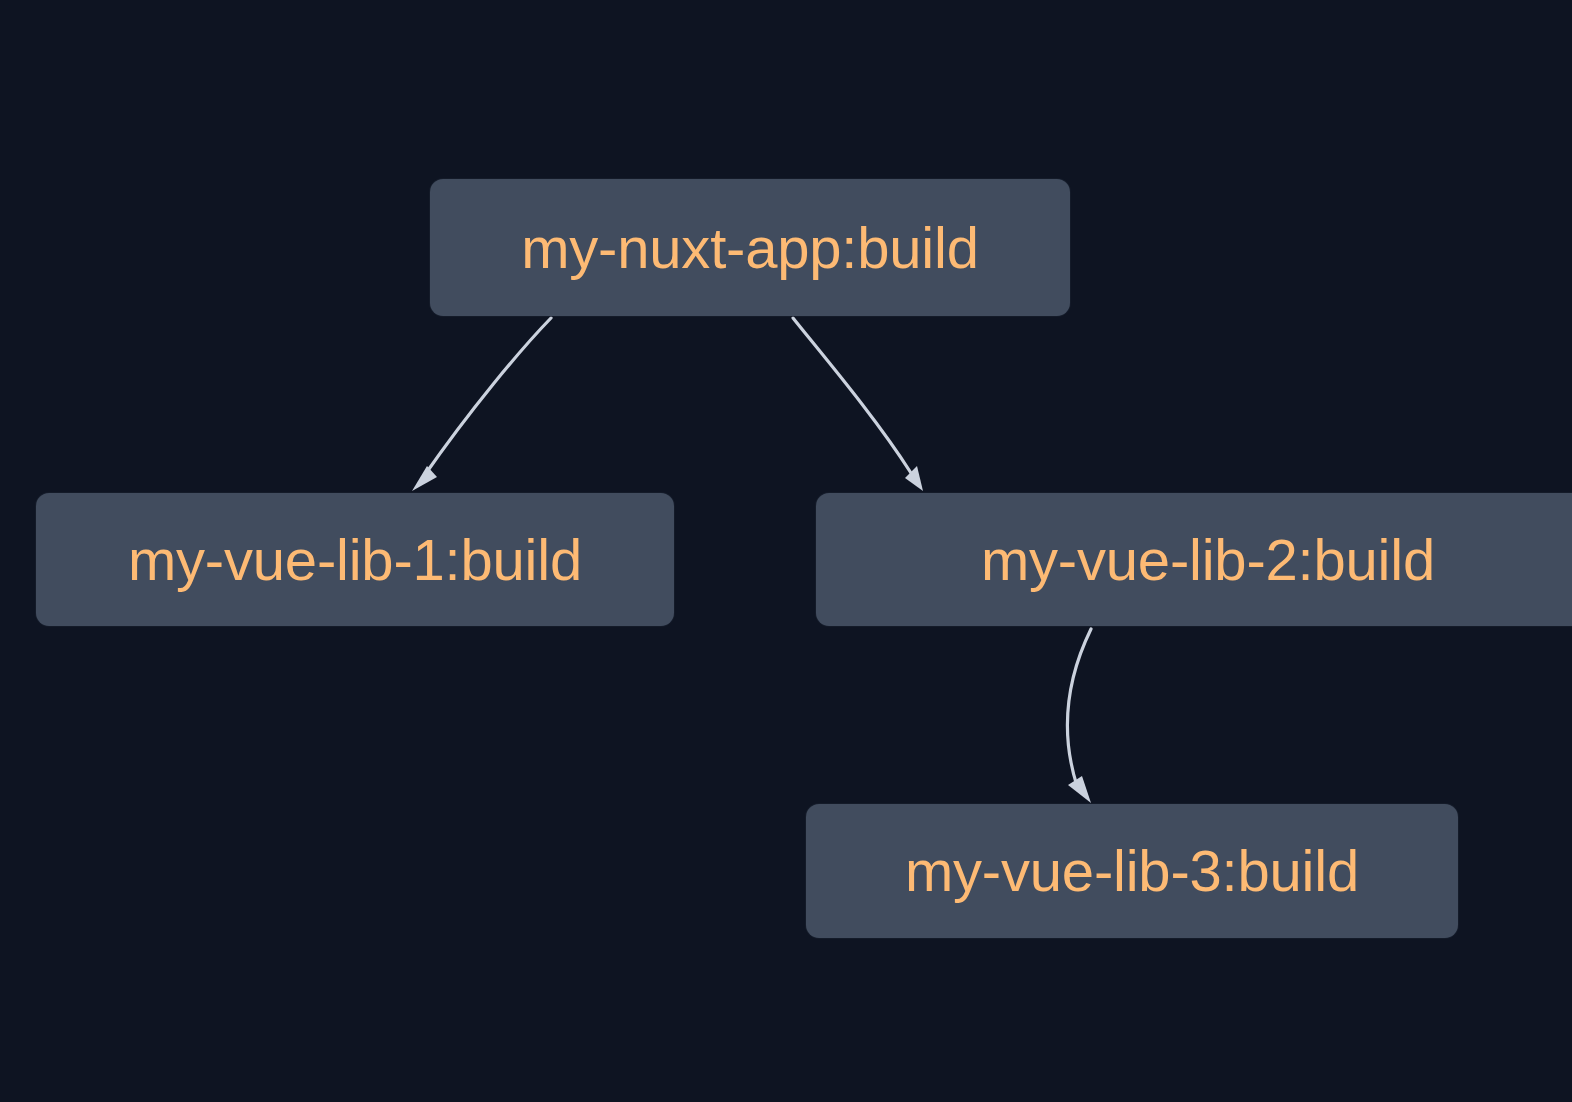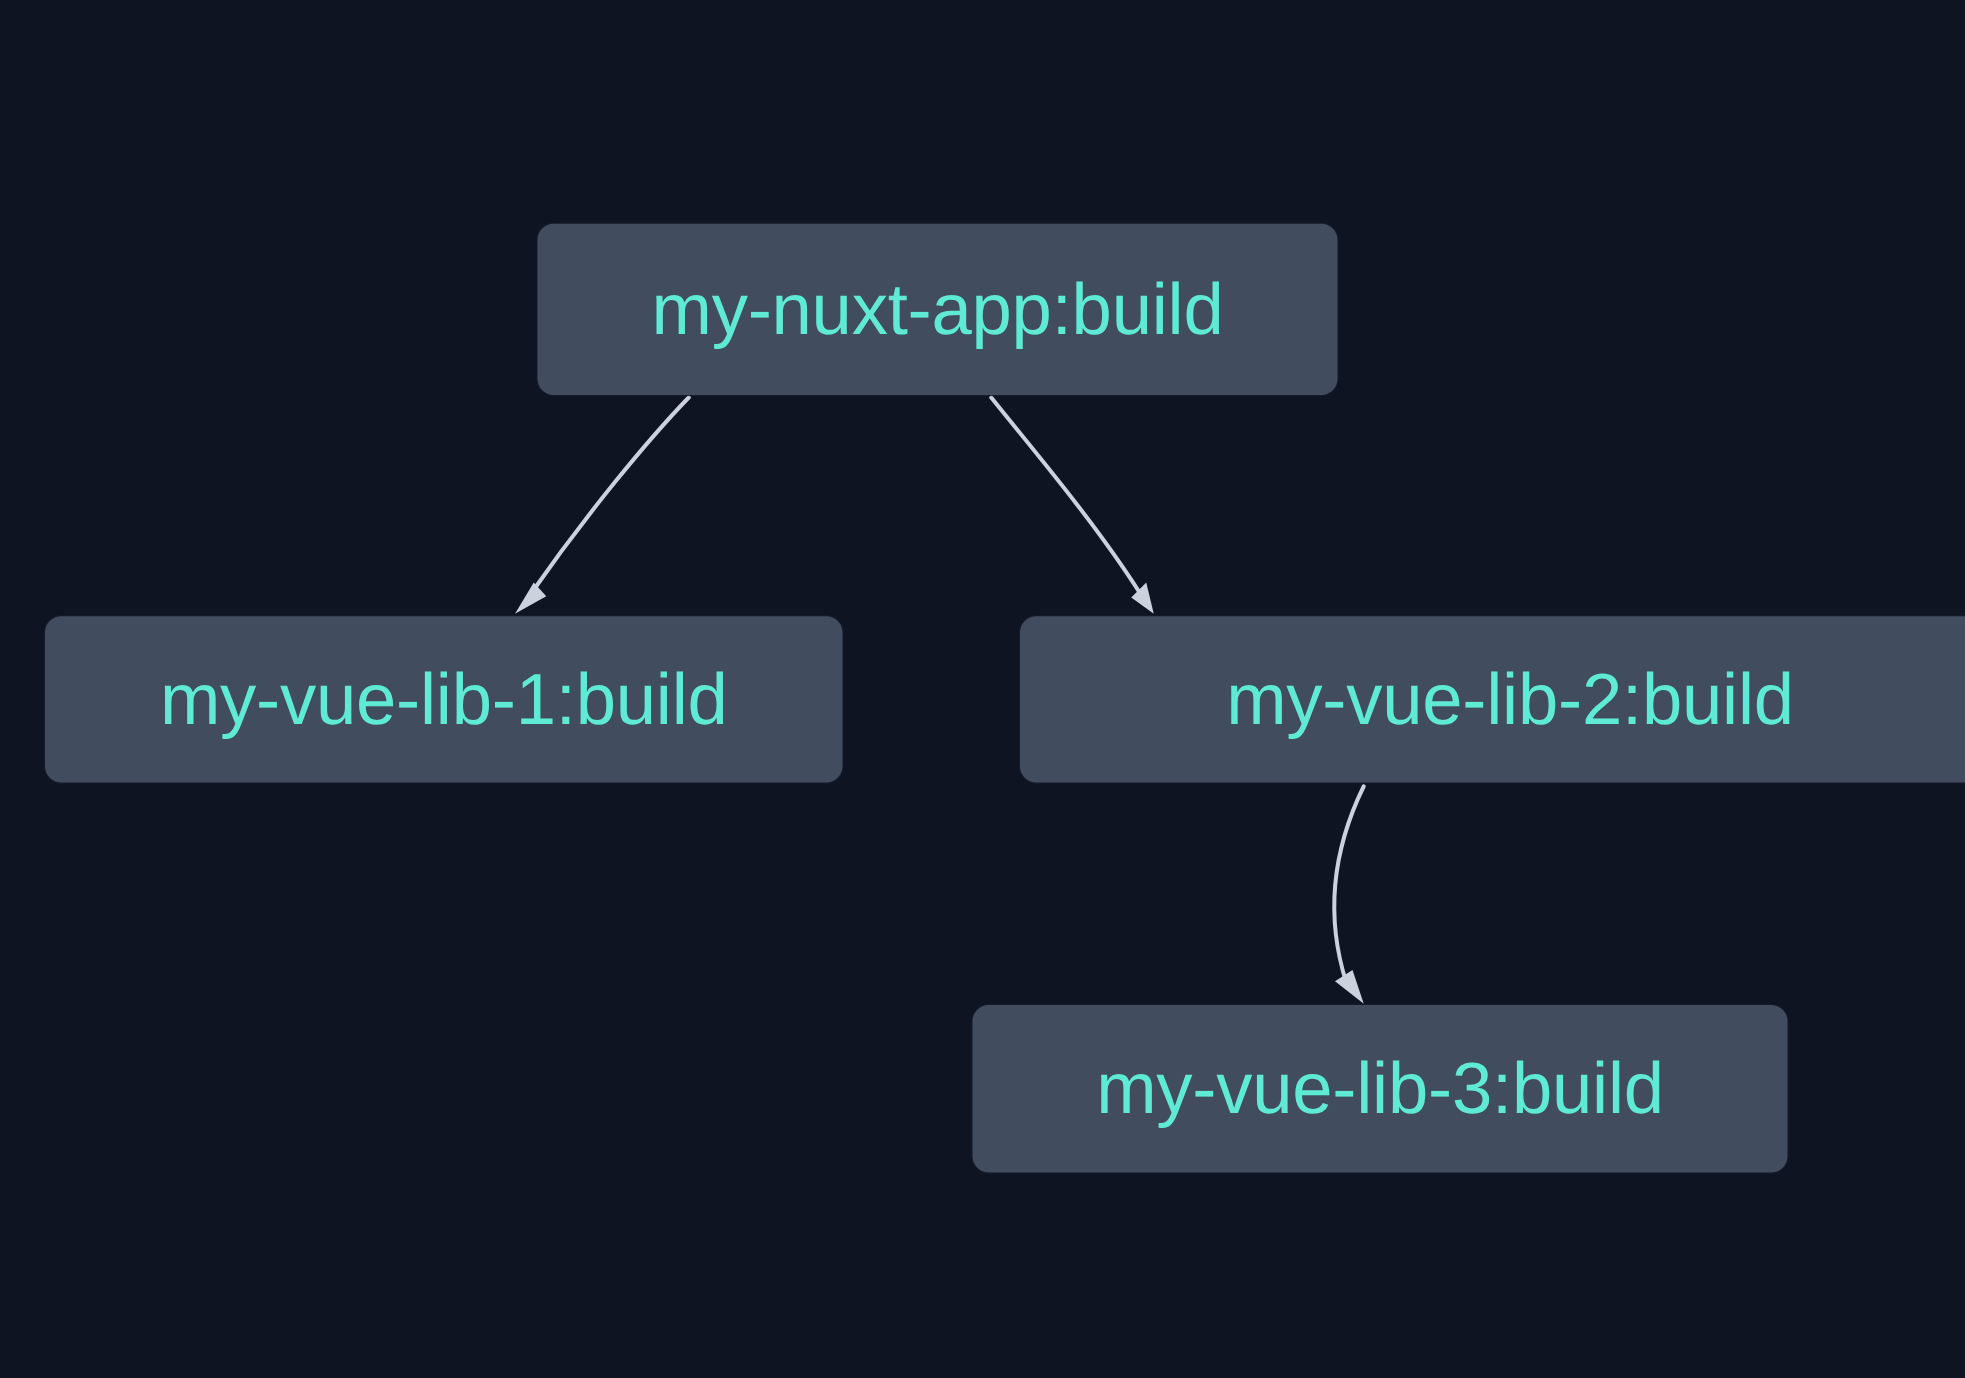--- a/index.html
+++ b/index.html
@@ -33,21 +33,21 @@
     display: flex;
     align-items: center;
     justify-content: center;
     background: #414c5e;
     border: 1px solid #4a soit;
     border-radius: 13px;
     box-shadow: 0 0 0 1px rgba(26,33,48,0.55);
     cursor: pointer;
   }
   .graph-node .node-label {
-    color: #5eead4;
+    color: #fdba74;
     font-family: "Liberation Sans", sans-serif;
     font-size: 58px;
     font-weight: 400;
     letter-spacing: -0.2px;
     line-height: 1;
     white-space: nowrap;
     text-align: center;
   }
   #node-root {
     left: 430px;
@@ -61,21 +61,21 @@
     width: 638px;
     height: 133px;
   }
   #node-lib2 {
     left: 816px;
     top: 493px;
     width: 784px;
     height: 133px;
   }
   #node-lib3 {
-    left: 778px;
+    left: 806px;
     top: 804px;
     width: 652px;
     height: 134px;
   }
 </style>
 </head>
 <body>
 
 <div id="graph-canvas">
 

